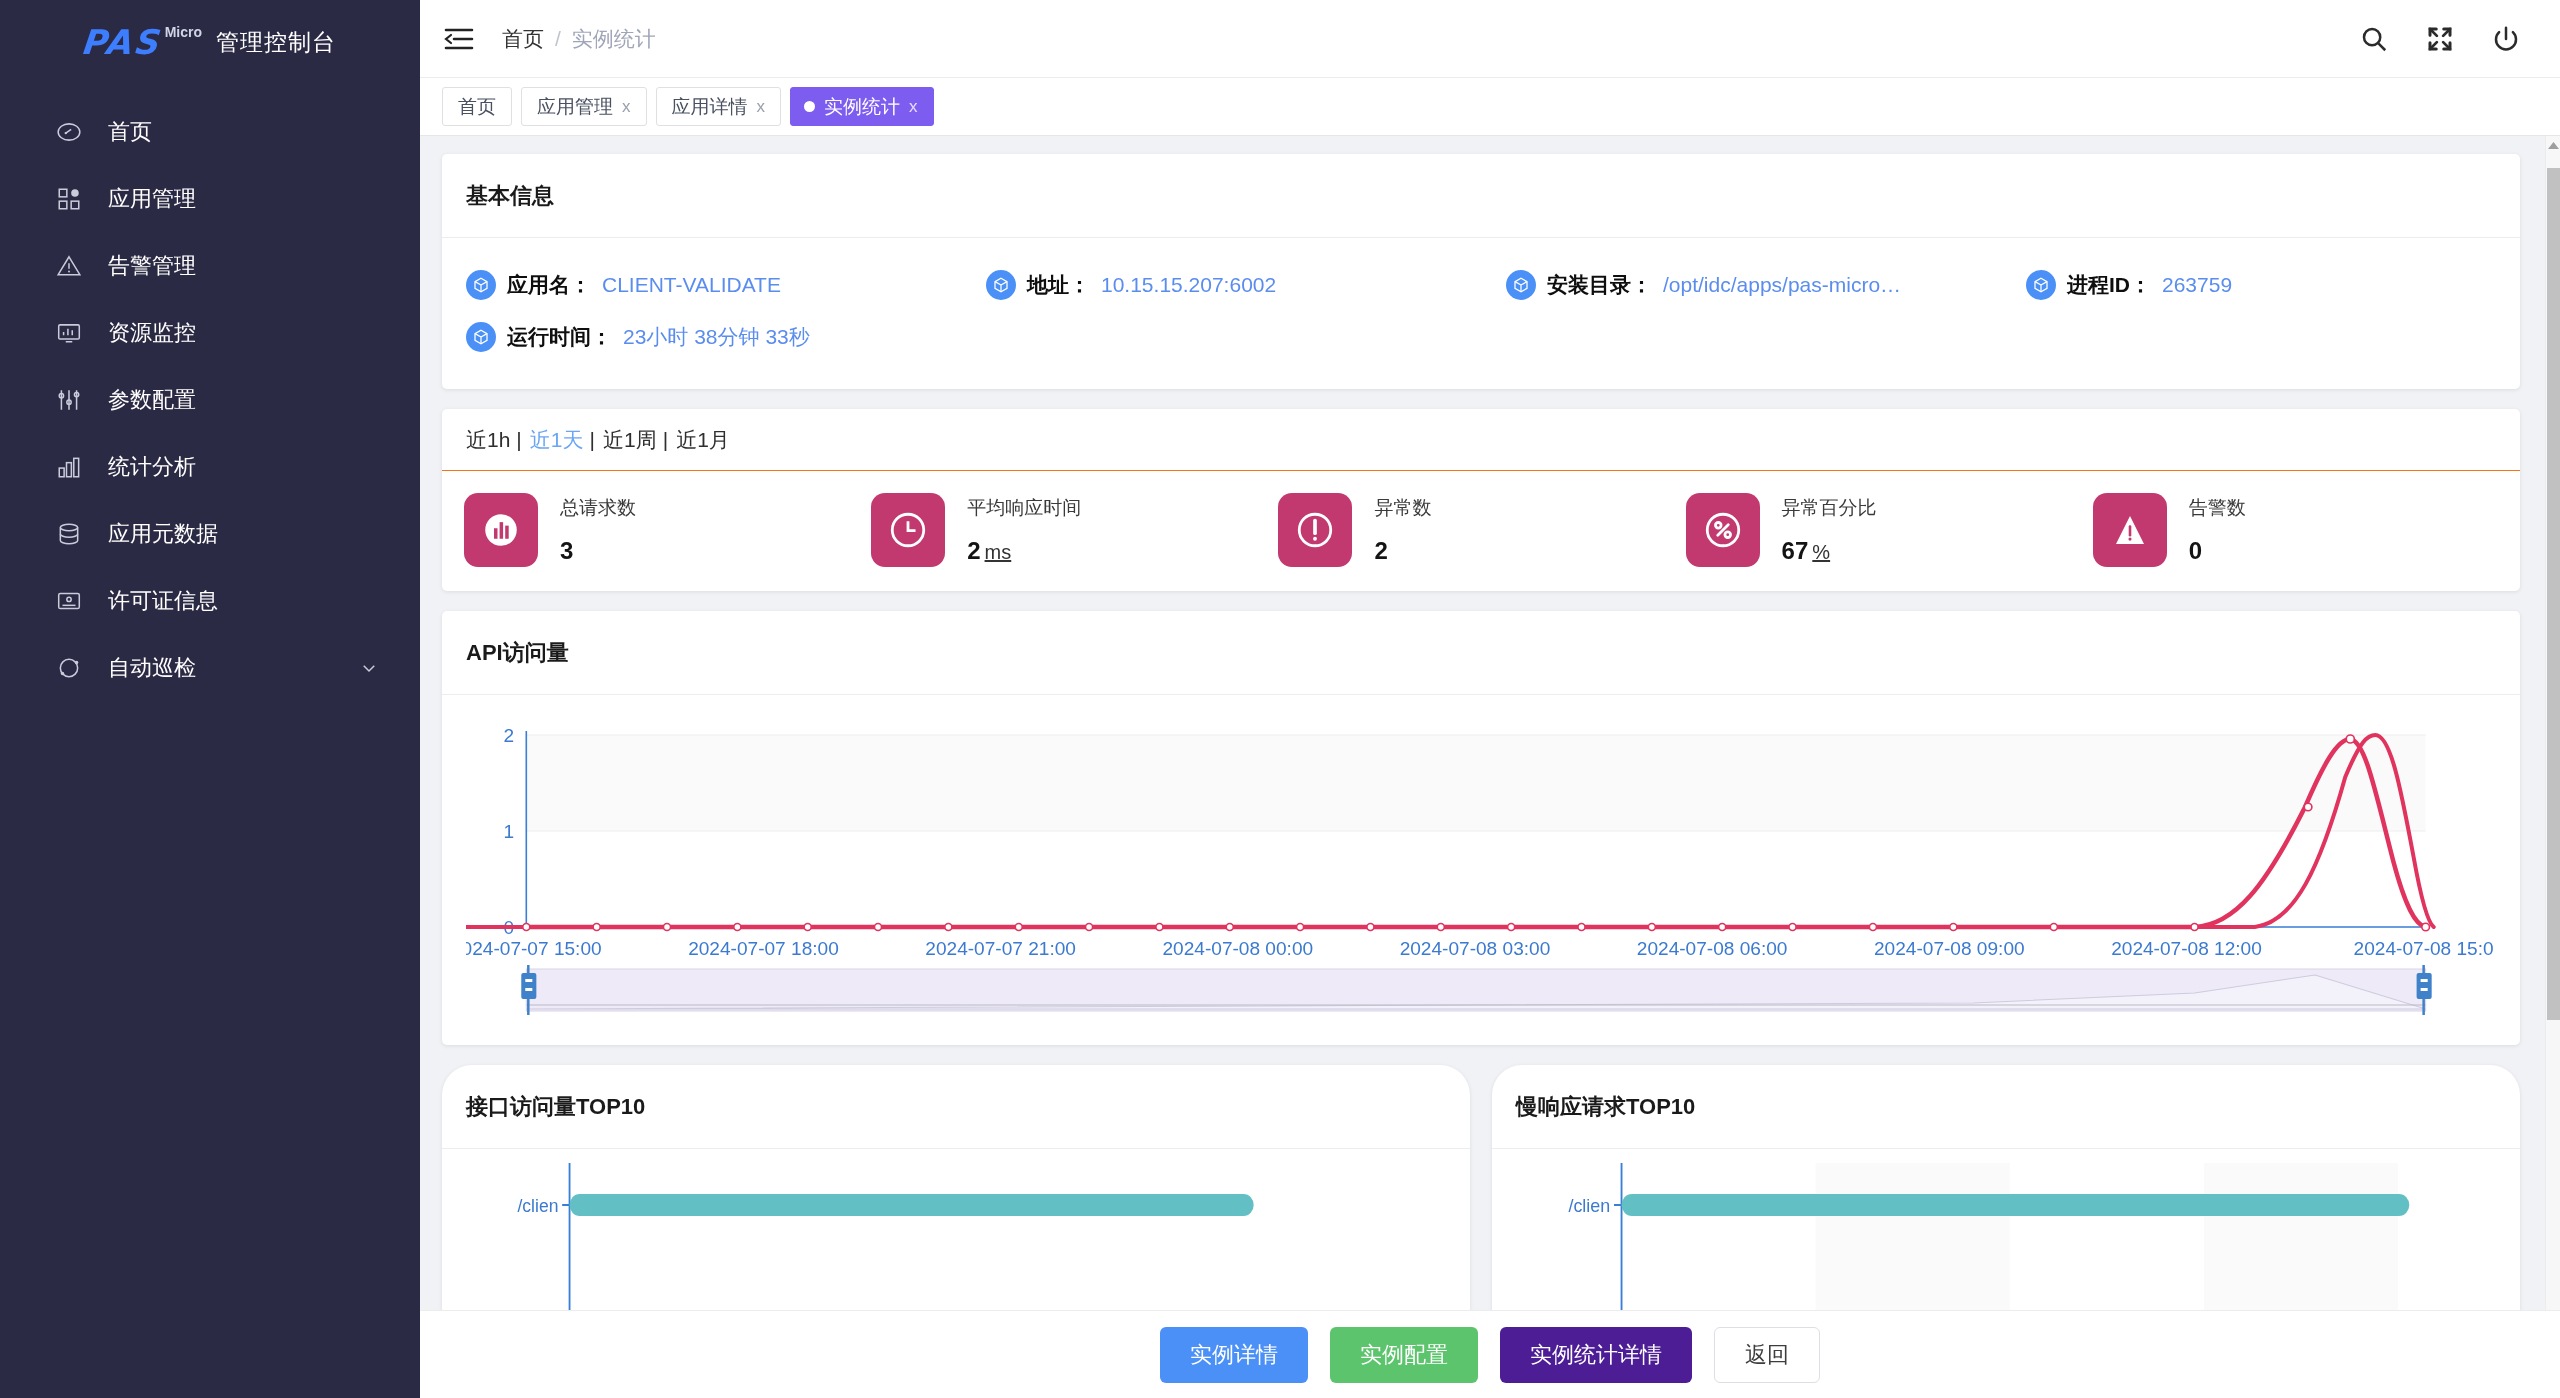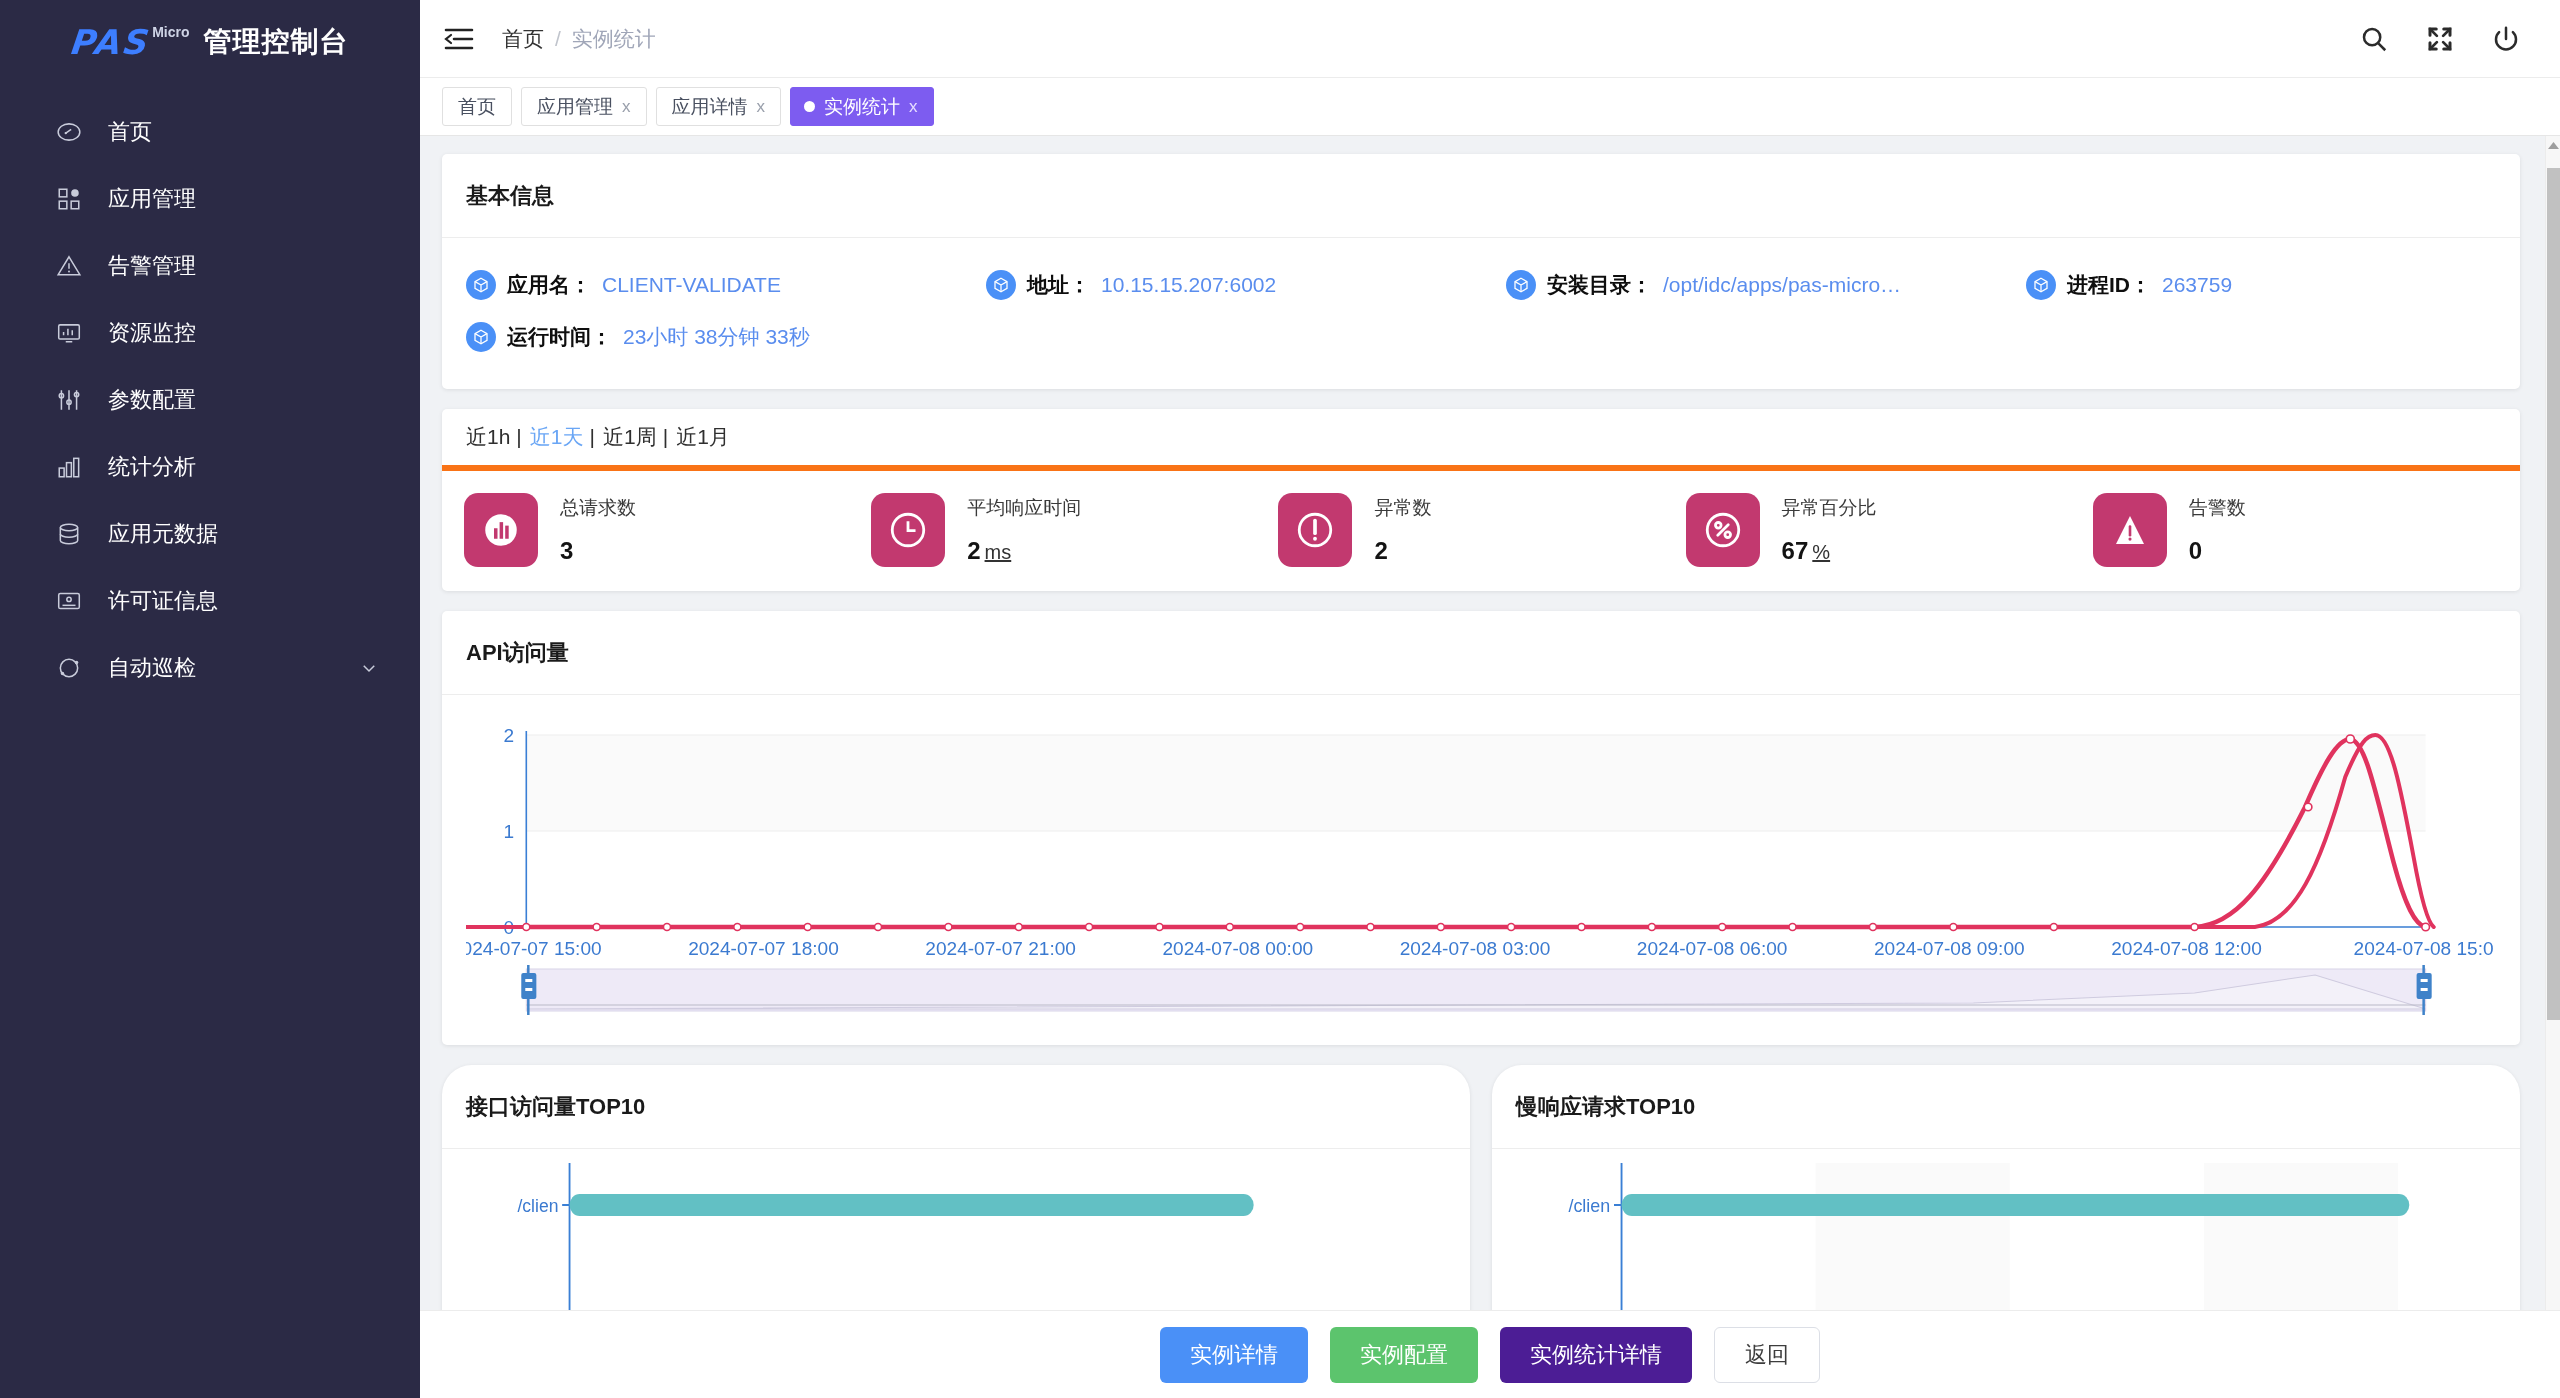--- a/index.html
+++ b/index.html
@@ -27,21 +27,21 @@
     font-family: "DejaVu Sans", sans-serif;
     font-size: 34px; font-weight: 700; font-style: italic;
     color: #3d7eff; letter-spacing: 2px;
     transform: skewX(-8deg);
   }
   .brand-micro {
     font-size: 14px; color: #cfd4e6; font-weight: 600;
     margin-left: 2px; margin-top: 2px;
   }
   .brand-title {
-    color: #ffffff; font-size: 28px; font-weight: 700;
+    color: #ffffff; font-size: 23px; font-weight: 400;
     letter-spacing: 1px;
   }
   .menu { margin-top: 20px; }
   .menu-item {
     display: flex; align-items: center;
     height: 67px; padding-left: 52px;
     color: #ffffff; font-size: 22px; cursor: pointer;
     position: relative;
   }
   .menu-icon {
@@ -147,21 +147,21 @@
     background: #4a90f7; flex: 0 0 30px;
     display: flex; align-items: center; justify-content: center;
   }
   .info-bullet svg { width: 18px; height: 18px; display: block; }
   .info-label { color: #0e0e0e; font-weight: 700; }
   .info-value { color: #5a8dee; font-weight: 400; }
 
   
   .filter-row {
     height: 62px; display: flex; align-items: center;
-    padding: 0 24px; border-bottom: 6px solid #f97316;
+    padding: 0 24px; border-bottom: 1px solid #f97316;
     font-size: 21px; gap: 0; color: #2f2f2f;
   }
   .filter-link { cursor: pointer; padding-right: 6px; }
   .filter-link.active { color: #6aa6f5; }
   .filter-pipe { color: #2f2f2f; padding-right: 8px; }
 
   
   .stats { display: flex; padding: 22px 20px 24px 22px; }
   .stat { flex: 1; display: flex; align-items: center; gap: 22px; }
   .stat-icon {

